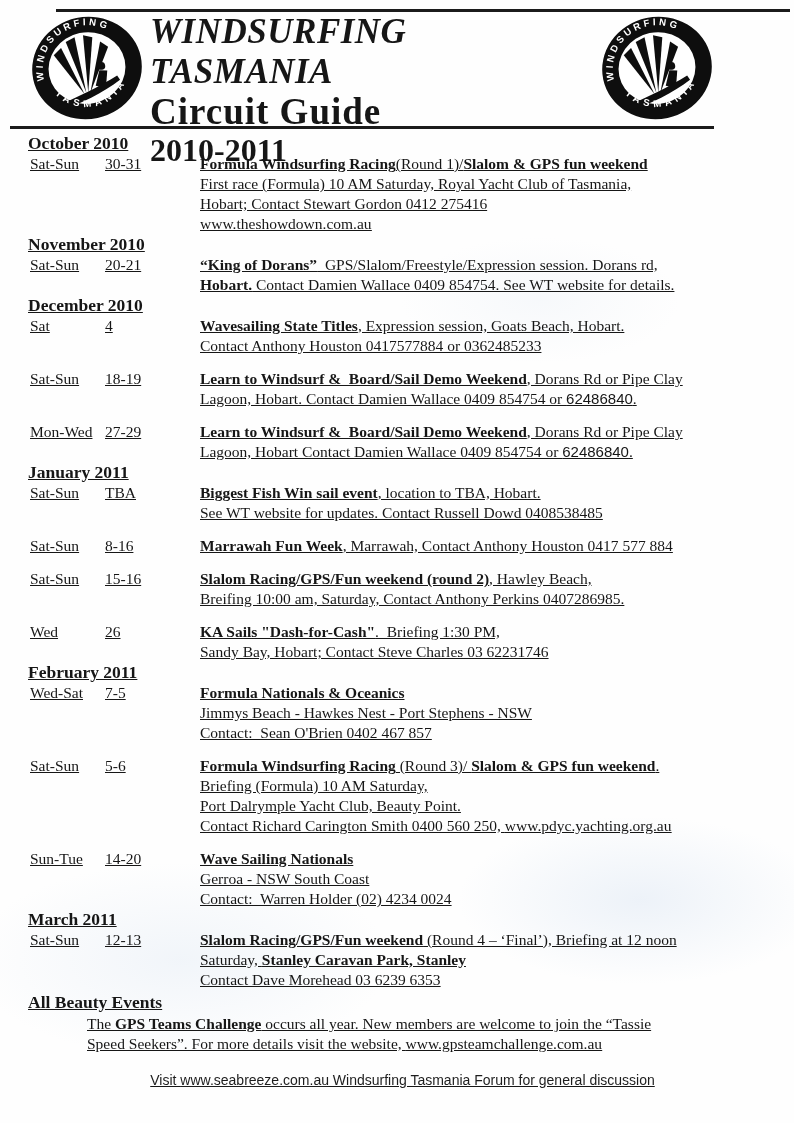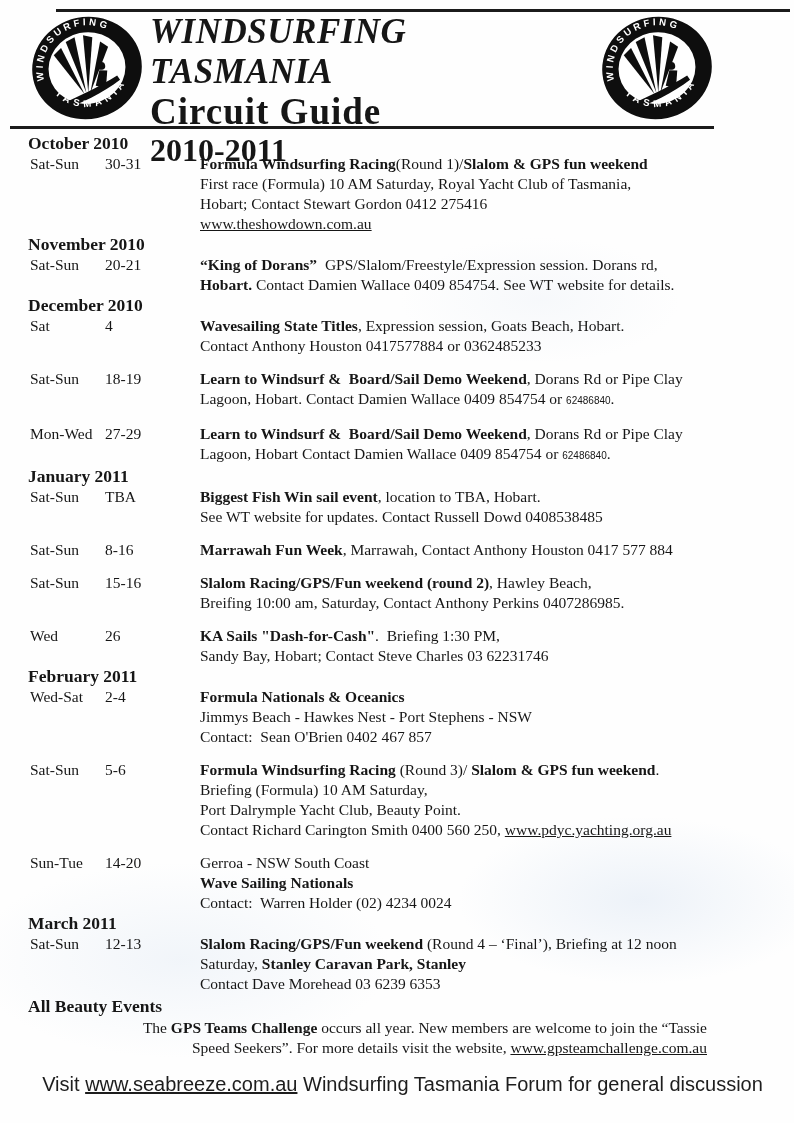--- a/index.html
+++ b/index.html
@@ -20,36 +20,36 @@
 
   .logo { position:absolute; top:14px; width:118px; height:108px; }
   .logo-left  { left:28px; }
   .logo-right { left:598px; }
 
   .title-block { position:absolute; top:12px; left:150px; width:446px; text-align:left; }
   .title-main   { font-size:35px; font-weight:bold; font-style:italic; letter-spacing:.5px; line-height:40px; }
   .title-sub    { font-size:37px; font-weight:bold; line-height:40px; letter-spacing:1px; }
   .title-season { font-size:32px; font-weight:bold; line-height:36px; }
 
-  .content { position:absolute; top:133px; left:0; width:794px; font-size:15.5px; line-height:20px; }
+  .content { position:absolute; top:133px; left:0; width:794px; font-size:15.5px; line-height:20px;text-decoration:underline; }
 
   .month-heading { font-family:"Liberation Serif", serif; font-size:17.5px; font-weight:bold; line-height:21px; margin-left:28px; }
   .event-row { display:flex; margin-left:30px; margin-bottom:13px; }
   .event-row:last-child { margin-bottom:0; }
   .col-day  { width:75px; flex:none; }
   .col-date { width:95px; flex:none; }
   .col-desc { flex:none; width:550px; }
 
   .seg-b { font-weight:bold; }
   .seg-u { text-decoration:underline; cursor:pointer; }
-  .seg-sans { font-family:"Liberation Sans", sans-serif; font-size:10px;margin-top:41px; }
+  .seg-sans { font-family:"Liberation Sans", sans-serif; font-size:15px;margin-top:41px; }
 
   .all-season { margin-top:2px; }
-  .all-season-text { text-align:right; width:620px; margin:1px auto 13px auto; }
-  .footer-note { font-family:"Liberation Sans", sans-serif; font-size:20px; text-align:center; margin-top:16px; color:#1d1d1d;padding-left:11px; }
+  .all-season-text { text-align:left; width:620px; margin:1px auto 13px auto; }
+  .footer-note { font-family:"Liberation Sans", sans-serif; font-size:14px; text-align:center; margin-top:16px; color:#1d1d1d;padding-left:11px; }
   .footer-note .seg-n, .footer-note .seg-u { font-family:"Liberation Sans", sans-serif; }
 
   .logo text { font-family:"Liberation Sans", sans-serif; font-weight:bold; fill:#ffffff; }
 </style>
 </head>
 <body>
 
 <div class="page">
 
   <div class="rule-top"></div>
@@ -186,43 +186,43 @@
             <div class="col-desc">
               <div><span class="seg-b">KA Sails "Dash-for-Cash"</span><span class="seg-n">.&nbsp; Briefing 1:30 PM,</span></div>
               <div><span class="seg-n">Sandy Bay, Hobart; Contact Steve Charles 03 62231746</span></div>
             </div>
           </div>
         </section>
         <section>
           <h2 class="month-heading">February 2011</h2>
           <div class="event-row">
             <div class="col-day">Wed-Sat</div>
-            <div class="col-date">2-4</div>
+            <div class="col-date">7-5</div>
             <div class="col-desc">
               <div><span class="seg-b">Formula Nationals &amp; Oceanics</span></div>
               <div><span class="seg-n">Jimmys Beach - Hawkes Nest - Port Stephens - NSW</span></div>
               <div><span class="seg-n">Contact:&nbsp; Sean O'Brien 0402 467 857</span></div>
             </div>
           </div>
           <div class="event-row">
             <div class="col-day">Sat-Sun</div>
             <div class="col-date">5-6</div>
             <div class="col-desc">
               <div><span class="seg-b">Formula Windsurfing Racing</span><span class="seg-n"> (Round 3)/ </span><span class="seg-b">Slalom &amp; GPS fun weekend</span><span class="seg-n">.</span></div>
               <div><span class="seg-n">Briefing (Formula) 10 AM Saturday,</span></div>
               <div><span class="seg-n">Port Dalrymple Yacht Club, Beauty Point.</span></div>
               <div><span class="seg-n">Contact Richard Carington Smith 0400 560 250, </span><span class="seg-u">www.pdyc.yachting.org.au</span></div>
             </div>
           </div>
           <div class="event-row">
             <div class="col-day">Sun-Tue</div>
             <div class="col-date">14-20</div>
             <div class="col-desc">
+              <div><span class="seg-b">Wave Sailing Nationals</span></div>
               <div><span class="seg-n">Gerroa - NSW South Coast</span></div>
-              <div><span class="seg-b">Wave Sailing Nationals</span></div>
               <div><span class="seg-n">Contact:&nbsp; Warren Holder (02) 4234 0024</span></div>
             </div>
           </div>
         </section>
         <section>
           <h2 class="month-heading">March 2011</h2>
           <div class="event-row">
             <div class="col-day">Sat-Sun</div>
             <div class="col-date">12-13</div>
             <div class="col-desc">

